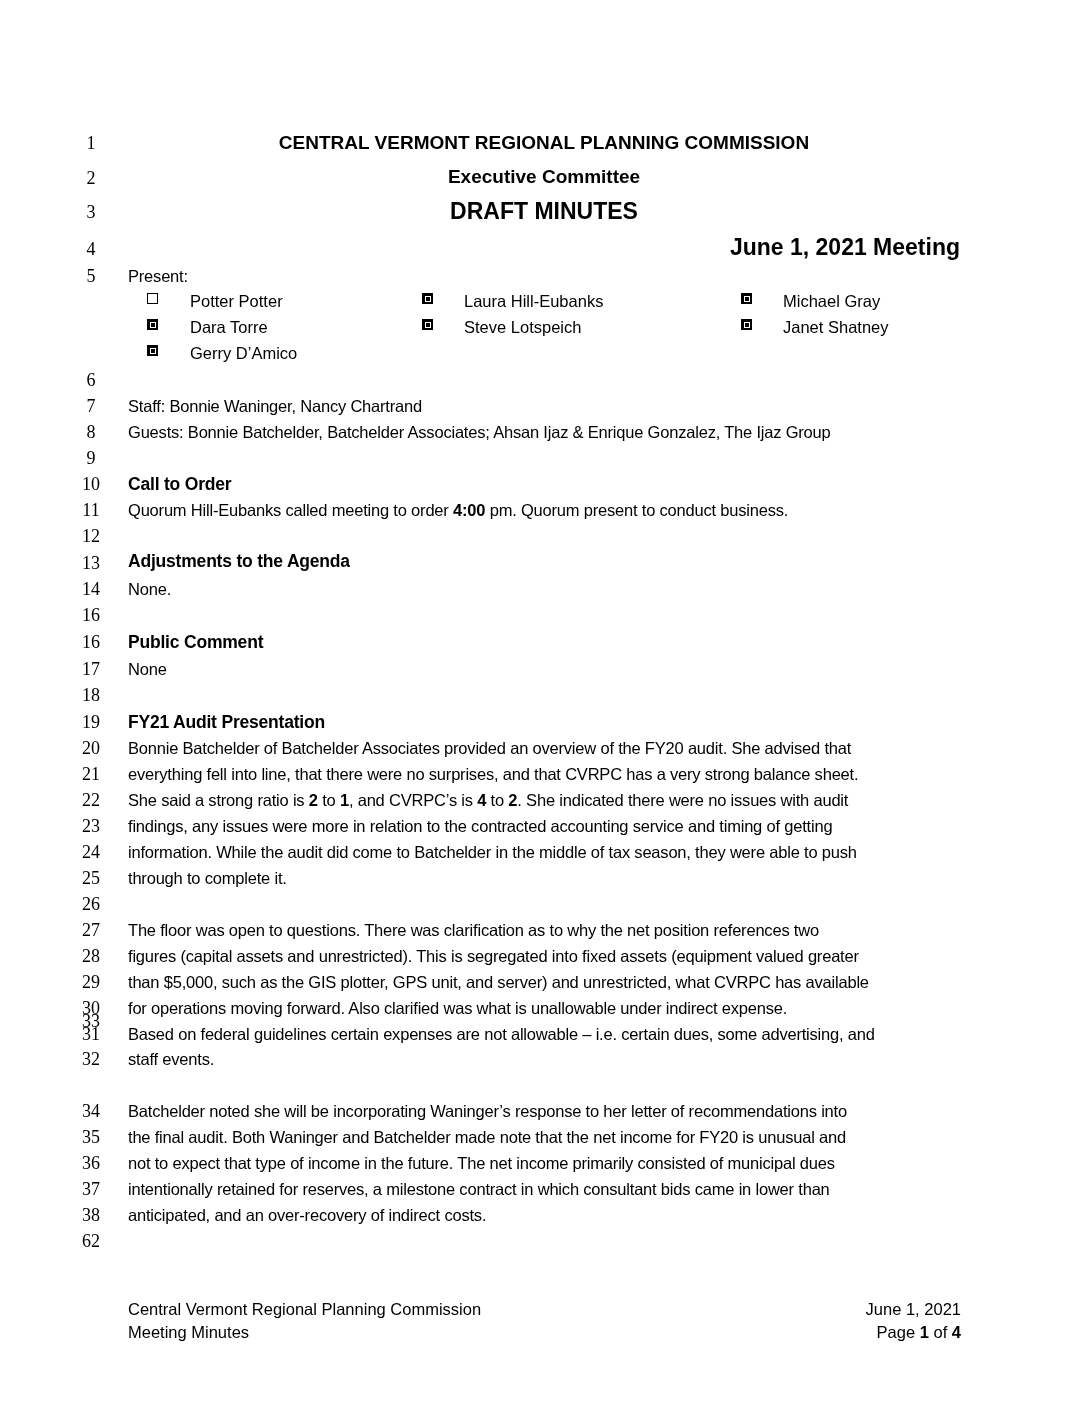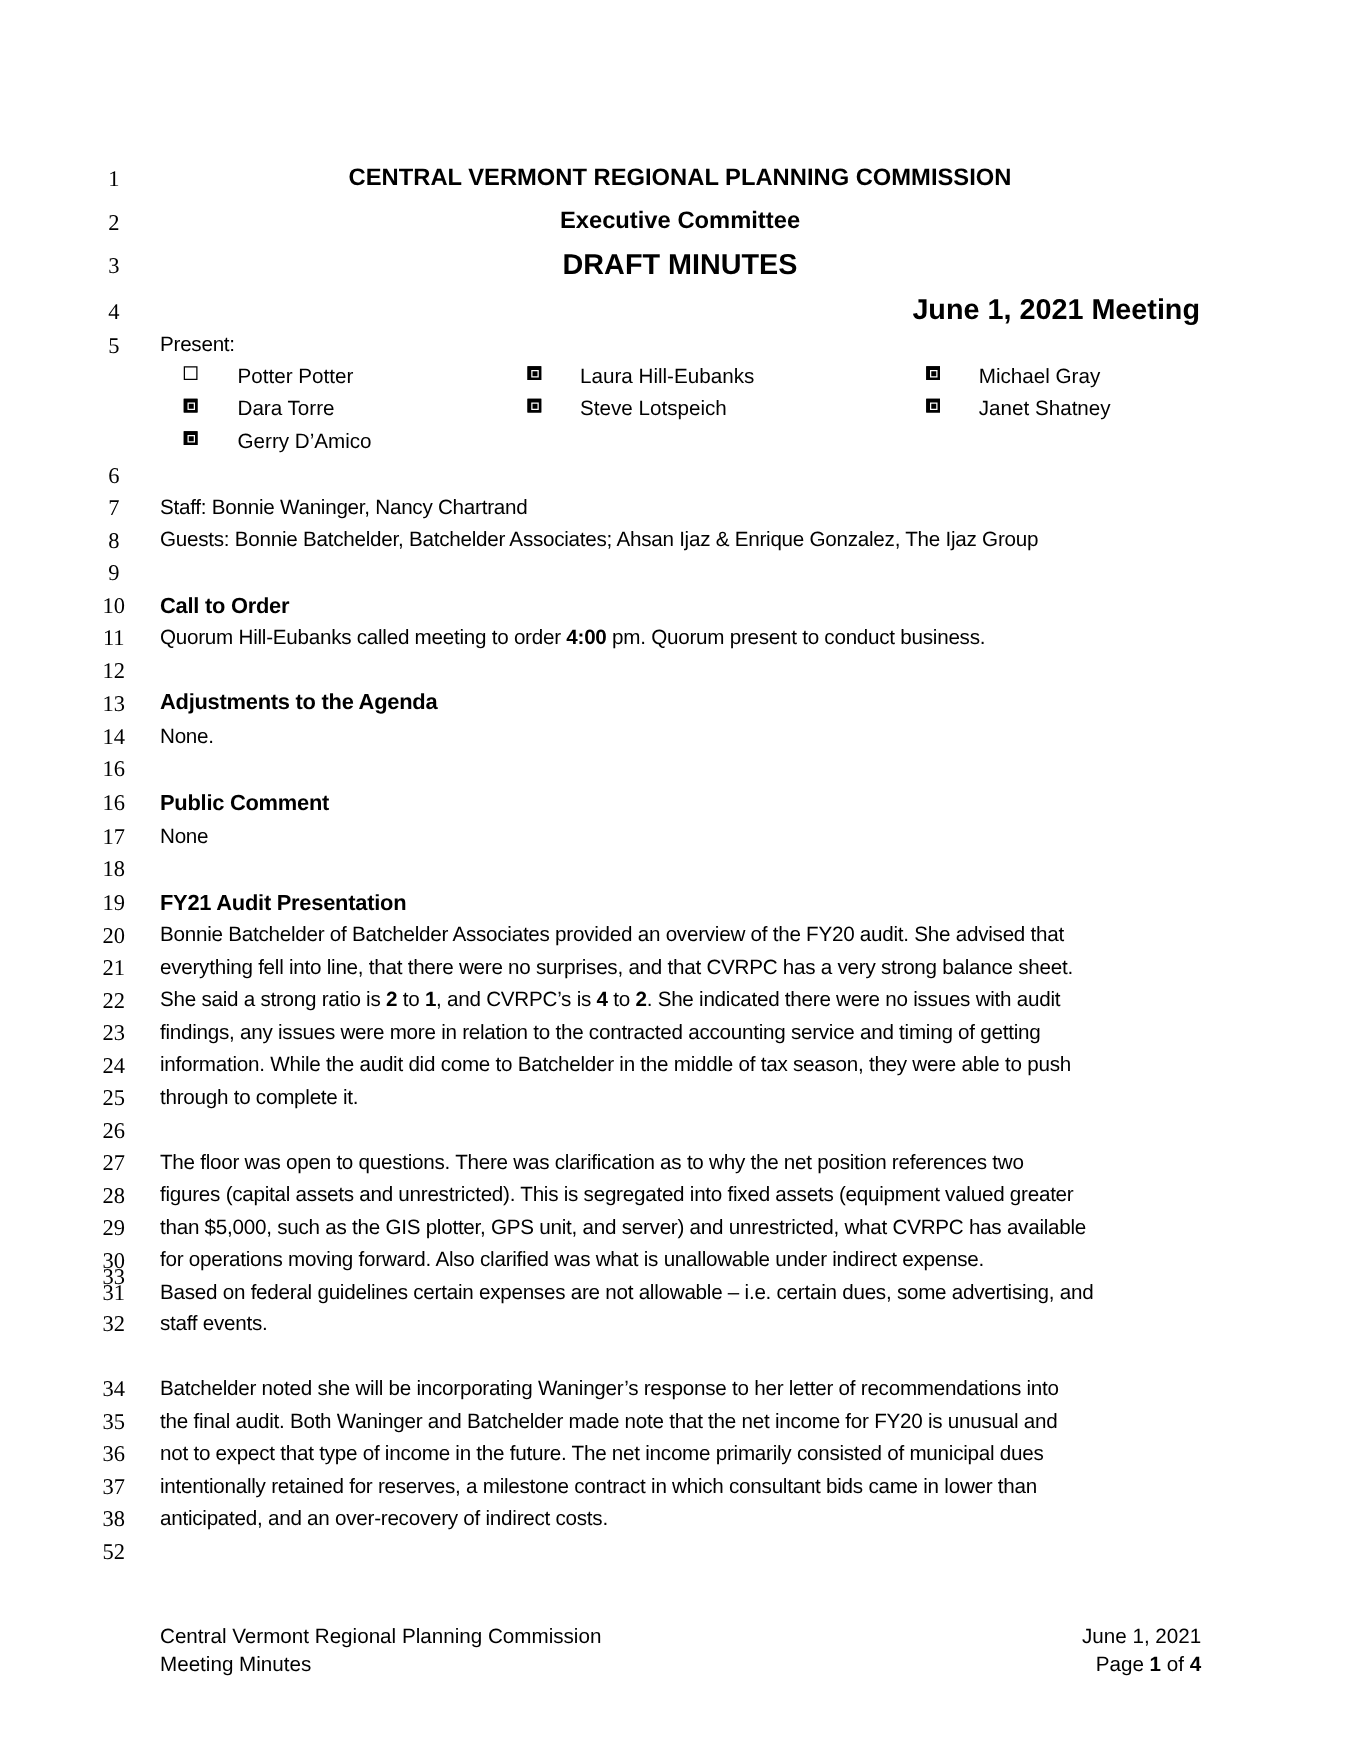--- a/index.html
+++ b/index.html
@@ -58,21 +58,21 @@
     <span class="ln" style="top:969px">29</span>
     <span class="ln" style="top:995px">30</span>
     <span class="ln" style="top:1021px">31</span>
     <span class="ln" style="top:1046px">32</span>
     <span class="ln" style="top:1008px">33</span>
     <span class="ln" style="top:1098px">34</span>
     <span class="ln" style="top:1124px">35</span>
     <span class="ln" style="top:1150px">36</span>
     <span class="ln" style="top:1176px">37</span>
     <span class="ln" style="top:1202px">38</span>
-    <span class="ln" style="top:1228px">52</span>
+    <span class="ln" style="top:1228px">62</span>
   </div>
 
   <div>
     <div class="center t1" style="top:128px">CENTRAL VERMONT REGIONAL PLANNING COMMISSION</div>
     <div class="center t2" style="top:162px">Executive Committee</div>
     <div class="center t3" style="top:195px">DRAFT MINUTES</div>
     <div class="center t4" style="top:232px">June 1, 2021 Meeting</div>
   </div>
 
   <div>

